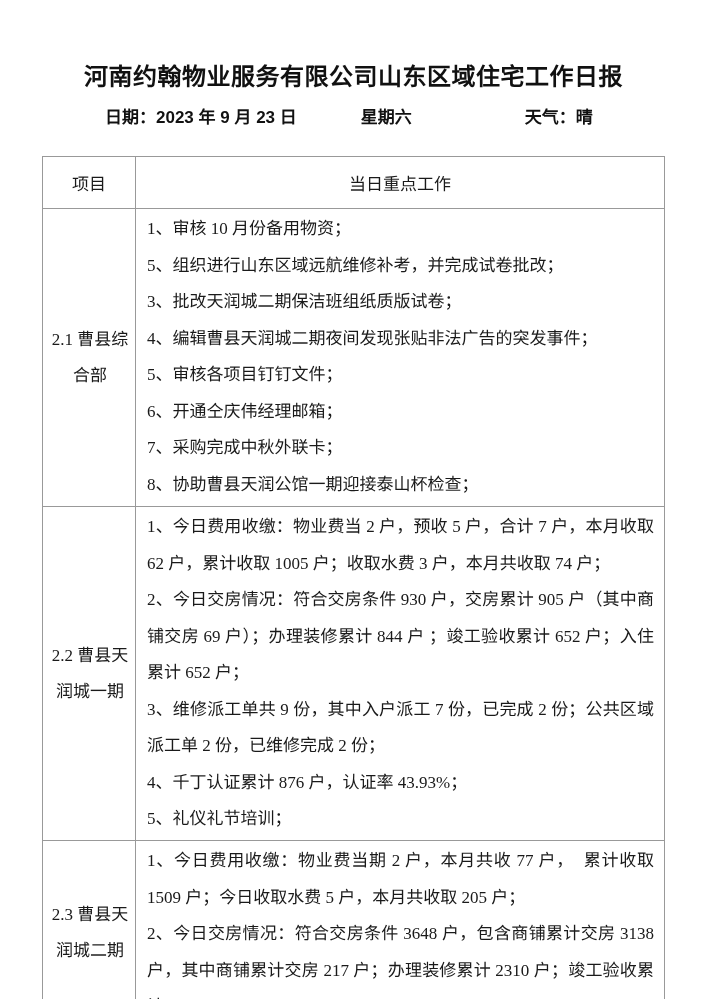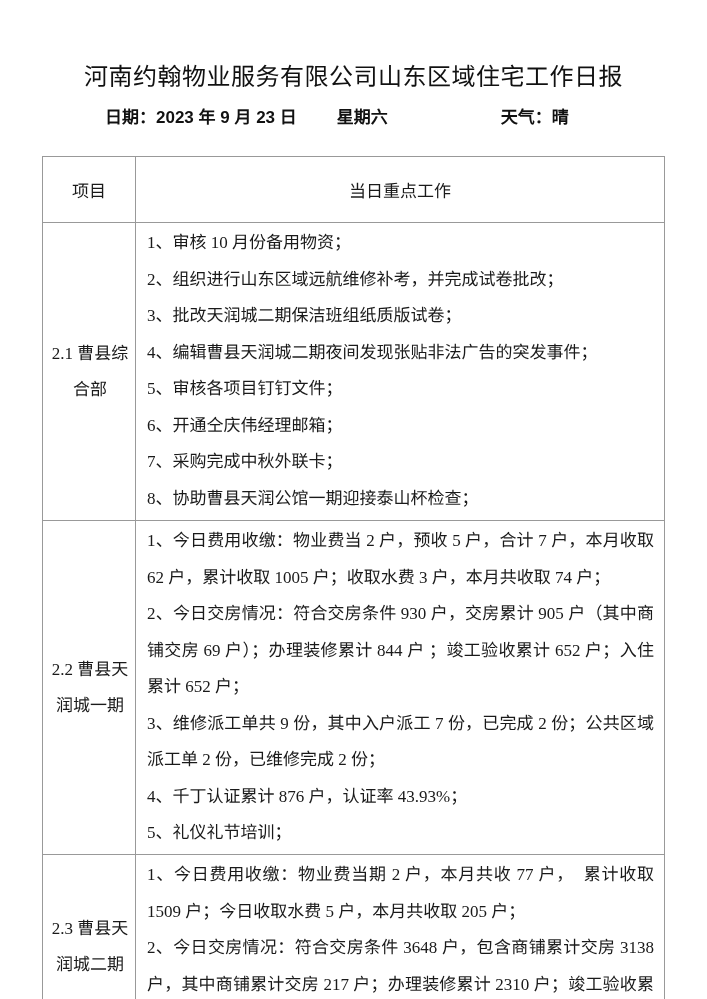--- a/index.html
+++ b/index.html
@@ -12,37 +12,37 @@
     width: 707px;
     height: 999px;
     overflow: hidden;
     font-family: "Liberation Serif", "DejaVu Serif", serif;
     position: relative;
   }
   .page-title {
     margin: 62px 0 0 0;
     text-align: center;
     font-family: "Liberation Sans", "DejaVu Sans", sans-serif;
-    font-weight: normal;
+    font-weight: bold;
     font-size: 24px;
     line-height: 30px;
     letter-spacing: 0.5px;
     color: #111111;
   }
   .date-line {
     margin: 15px 0 0 105px;
     font-family: "Liberation Sans", "DejaVu Sans", sans-serif;
     font-weight: bold;
     font-size: 17px;
     line-height: 22px;
     display: flex;
     align-items: flex-start;
     color: #111111;
   }
-  .date-line .weekday { margin-left: 40px; }
+  .date-line .weekday { margin-left: 64px; }
   .date-line .weather { margin-left: 113px; }
 
   table.report-table {
     margin: 27px 0 0 42px;
     width: 622px;
     border-collapse: collapse;
     table-layout: fixed;
   }
   .report-table td, .report-table th {
     border: 1px solid #999999;
@@ -50,21 +50,21 @@
     font-size: 17px;
     color: #1a1a1a;
   }
   col.col-project { width: 93px; }
   col.col-work    { width: 529px; }
 
   tr.header-row th {
     height: 33px;
     text-align: center;
     vertical-align: middle;
-    padding: 16px;
+    padding: 9px;
     margin-top: 33px;
   }
   td.project-cell {
     vertical-align: middle;
     text-align: center;
     padding: 0 4px 0 6px;
     line-height: 36px;
   }
   td.work-cell {
     vertical-align: top;
@@ -99,21 +99,21 @@
   <tbody>
     <tr class="header-row">
       <th>项目</th>
       <th>当日重点工作</th>
     </tr>
 
     <tr class="row-1">
       <td class="project-cell">2.1 曹县综合部</td>
       <td class="work-cell">
         <p class="work-item">1、审核 10 月份备用物资；</p>
-        <p class="work-item">2、组织进行山东区域远航维修补考，并完成试卷批改；</p>
+        <p class="work-item">5、组织进行山东区域远航维修补考，并完成试卷批改；</p>
         <p class="work-item">3、批改天润城二期保洁班组纸质版试卷；</p>
         <p class="work-item">4、编辑曹县天润城二期夜间发现张贴非法广告的突发事件；</p>
         <p class="work-item">5、审核各项目钉钉文件；</p>
         <p class="work-item">6、开通仝庆伟经理邮箱；</p>
         <p class="work-item">7、采购完成中秋外联卡；</p>
         <p class="work-item">8、协助曹县天润公馆一期迎接泰山杯检查；</p>
       </td>
     </tr>
 
     <tr class="row-2">

